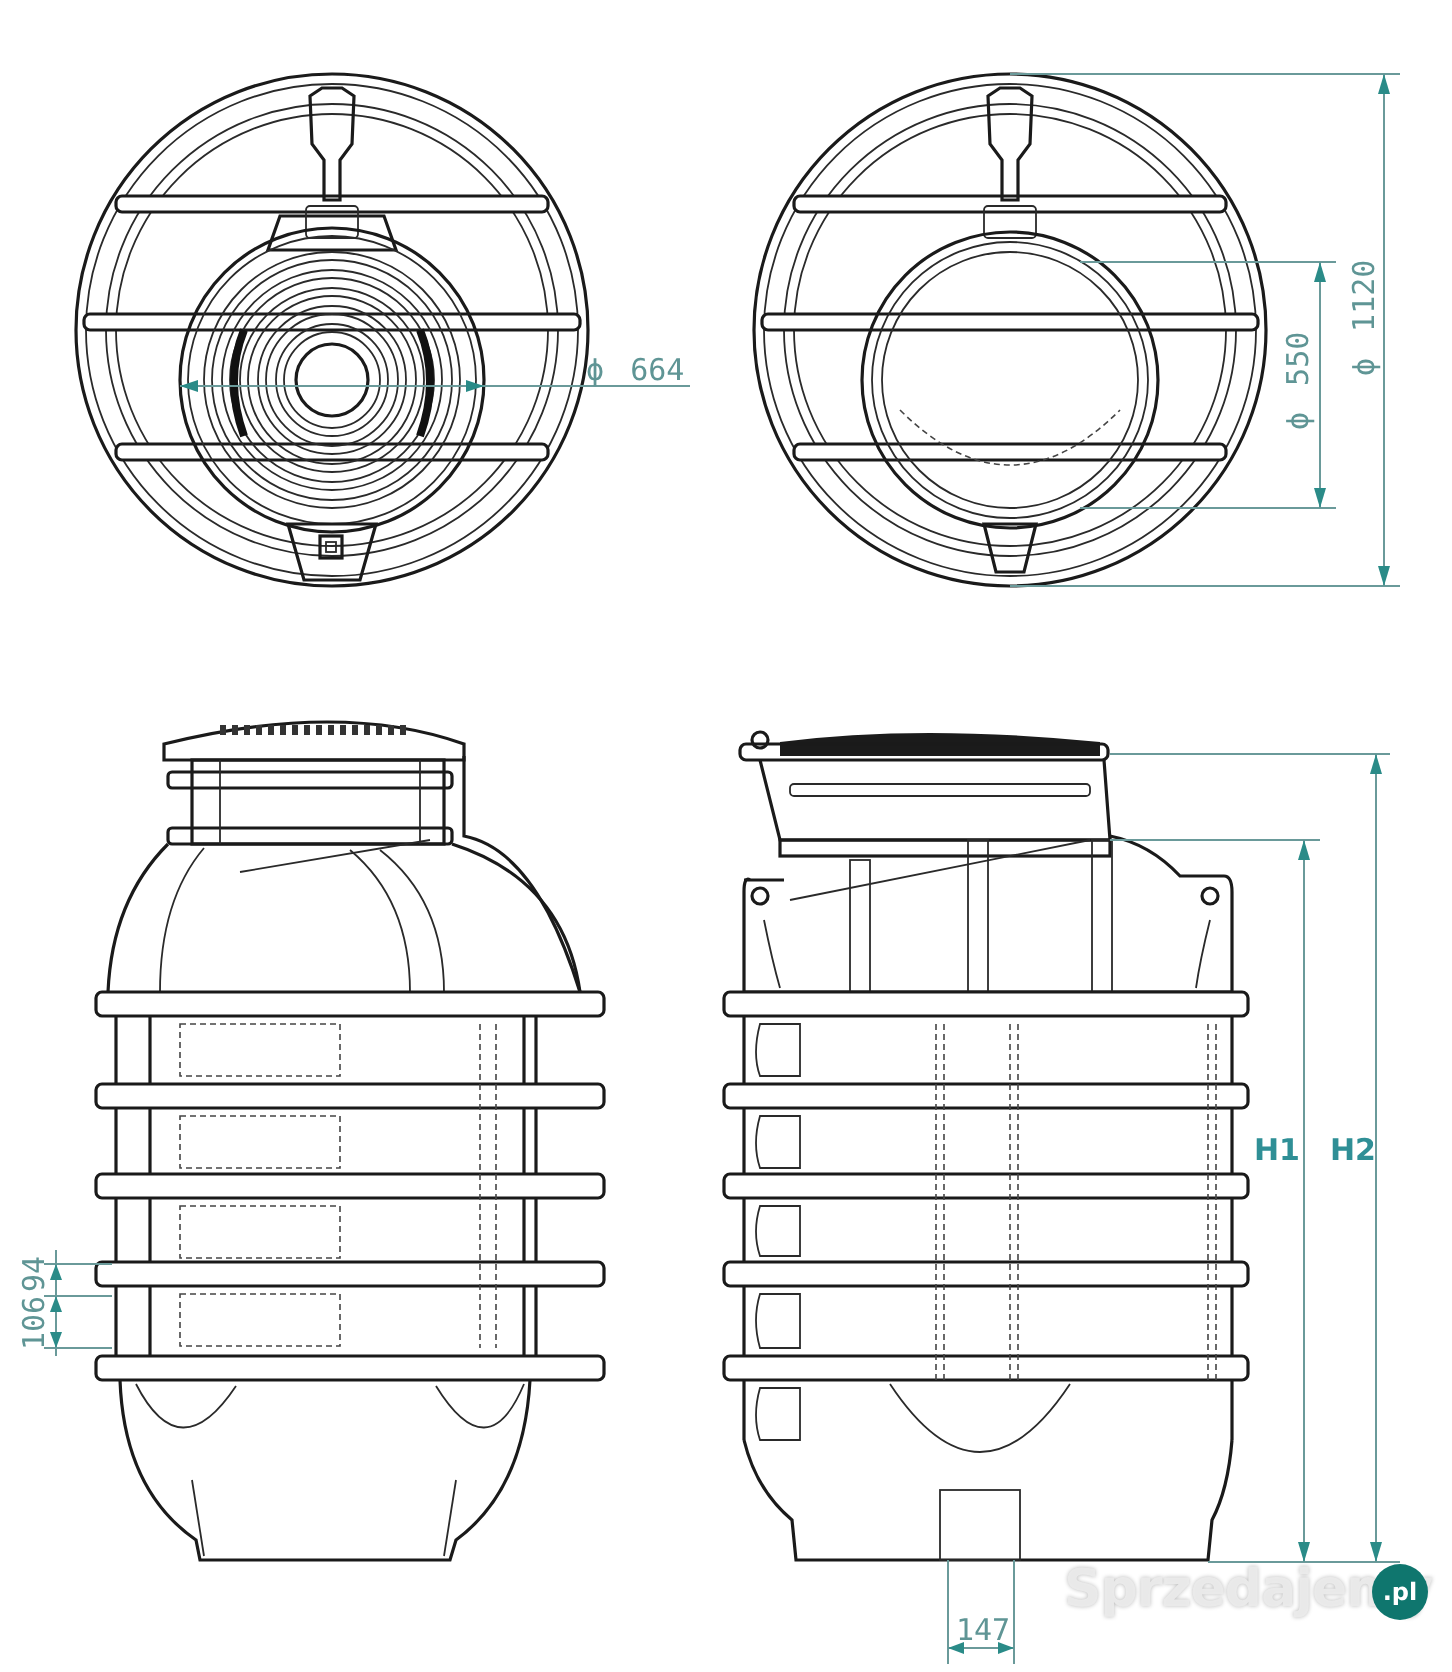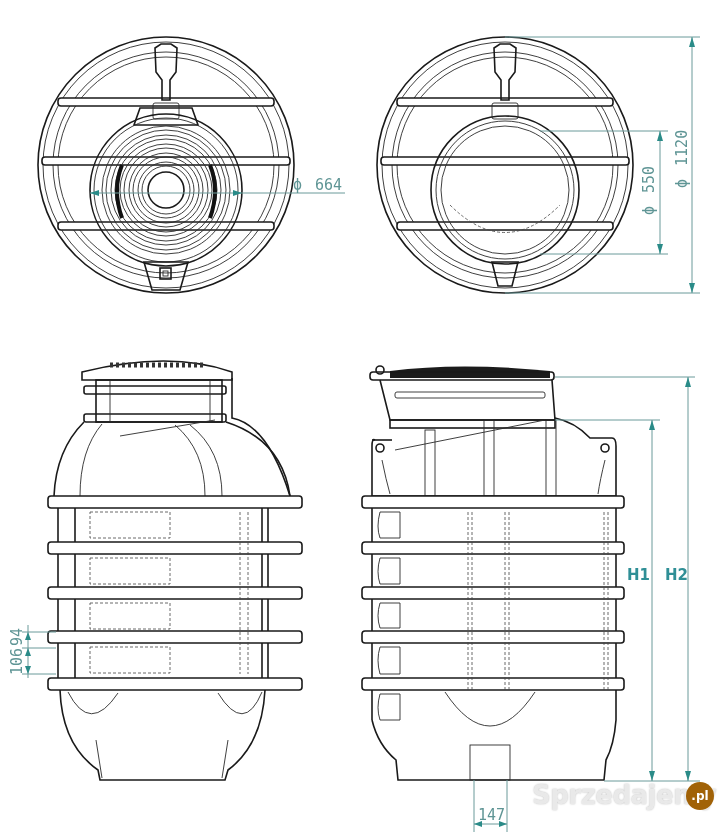--- a/index.html
+++ b/index.html
@@ -7,21 +7,21 @@
   svg { position: absolute; left: 0; top: 0; }
   .ln { stroke: #1a1a1a; fill: none; stroke-width: 1.6; }
   .lt { stroke: #2a2a2a; fill: none; stroke-width: 0.9; }
   .hid { stroke: #444; fill: none; stroke-width: 0.8; stroke-dasharray: 3 2; }
   .dim { stroke: #6a9a9a; fill: none; stroke-width: 1; }
   .dimtxt { fill: #5f9595; font-family: "DejaVu Sans Mono", monospace; font-size: 15px; }
   .hlabel { fill: #2f8f96; font-family: "DejaVu Sans", sans-serif; font-size: 15px; font-weight: bold; }
   .arrow { fill: #2a8b88; }
   .rib { fill: #ffffff; stroke: #1a1a1a; stroke-width: 1.6; }
   .wm { position: absolute; left: 532px; top: 780px; font-family: "DejaVu Sans", sans-serif; font-weight: bold; font-size: 26px; color: rgba(235,235,235,0.95); text-shadow: 0 0 2px #bbb; letter-spacing: -0.5px; }
-  .wm-pl { position: absolute; left: 686px; top: 782px; width: 28px; height: 28px; border-radius: 50%; background: #a16207; color: #fff; font-family: "DejaVu Sans", sans-serif; font-weight: bold; font-size: 12px; line-height: 28px; text-align: center; }
+  .wm-pl { position: absolute; left: 686px; top: 782px; width: 28px; height: 28px; border-radius: 50%; background: #0f766e; color: #fff; font-family: "DejaVu Sans", sans-serif; font-weight: bold; font-size: 12px; line-height: 28px; text-align: center; }
 </style>
 </head>
 <body>
 
 <svg width="726" height="836" viewBox="0 0 726 836">
 
   <g>
     <circle class="ln" cx="166" cy="165" r="128"></circle>
     <circle class="lt" cx="166" cy="165" r="123"></circle>
     <circle class="lt" cx="166" cy="165" r="113"></circle>

